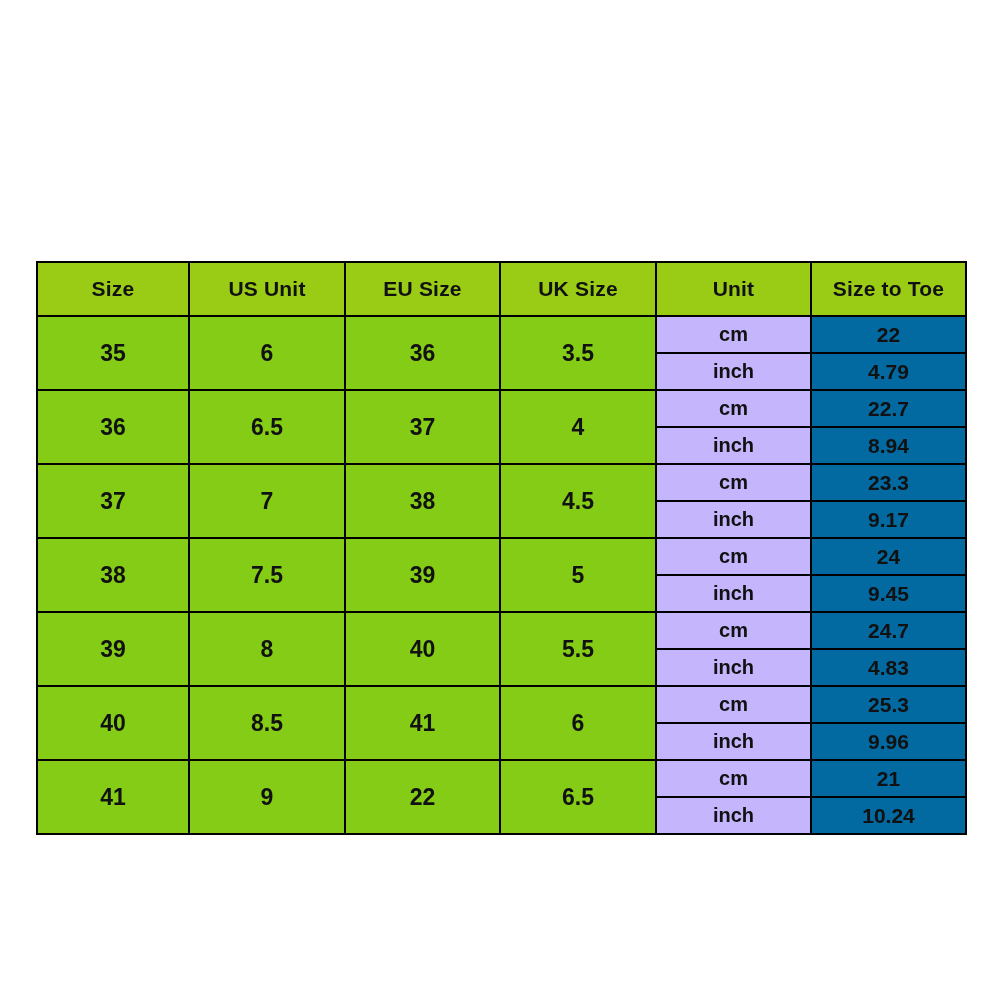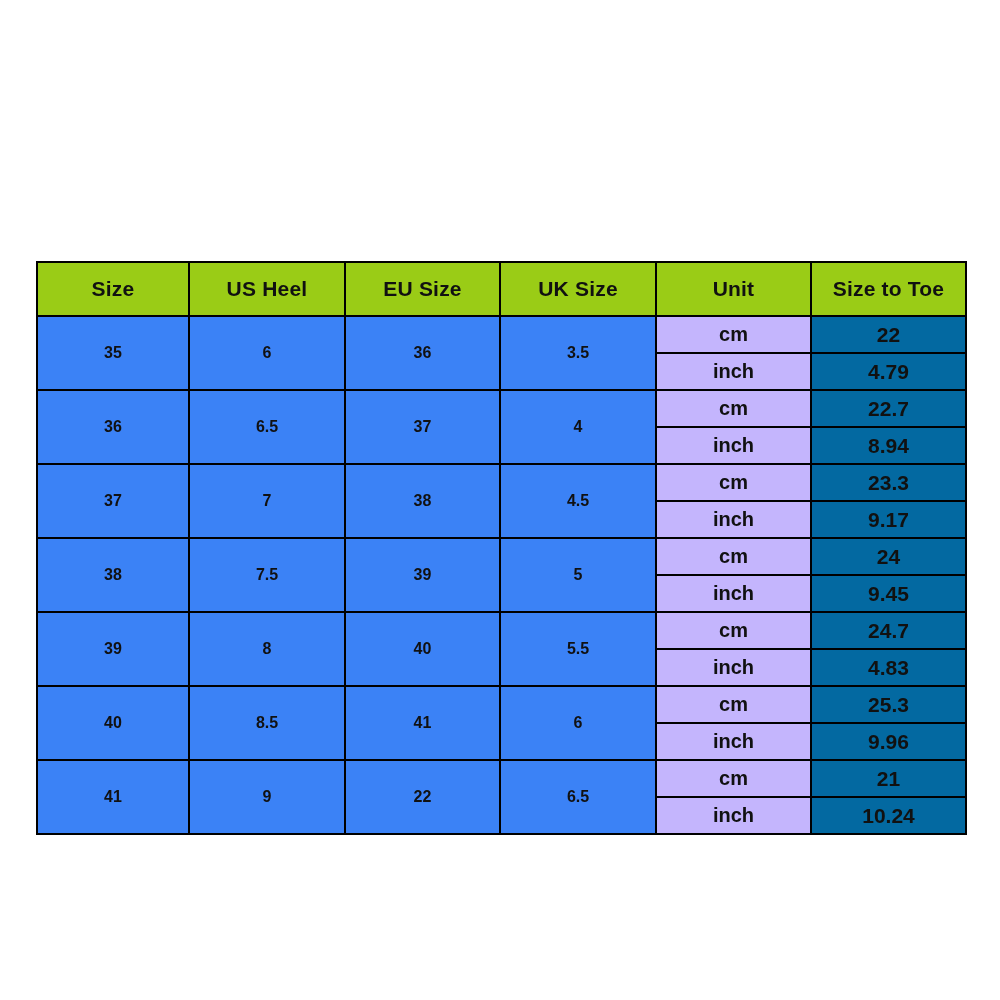--- a/index.html
+++ b/index.html
@@ -56,22 +56,22 @@
   table.size-chart thead th {
     background: #9ACC16;
     height: 52px;
     font-size: 21px;
     letter-spacing: 0.2px;
   }
 
   
   table.size-chart td.span-cell {
     height: 70px;
-    font-size: 16px;
-    background: #3b82f6;
+    font-size: 23px;
+    background: #84cc16;
     margin-left: 32px;
   }
 
   
   table.size-chart td.unit-cell {
     height: 35px;
     font-size: 20px;
     background: #c4b5fd;
   }
 
@@ -93,21 +93,21 @@
         <col class="c-us">
         <col class="c-eu">
         <col class="c-uk">
         <col class="c-unit">
         <col class="c-heel">
       </colgroup>
 
       <thead>
         <tr>
           <th>Size</th>
-          <th>US Heel</th>
+          <th>US Unit</th>
           <th>EU Size</th>
           <th>UK Size</th>
           <th>Unit</th>
           <th>Size to Toe</th>
         </tr>
       </thead>
 
       <tbody>
 
         <tr>

